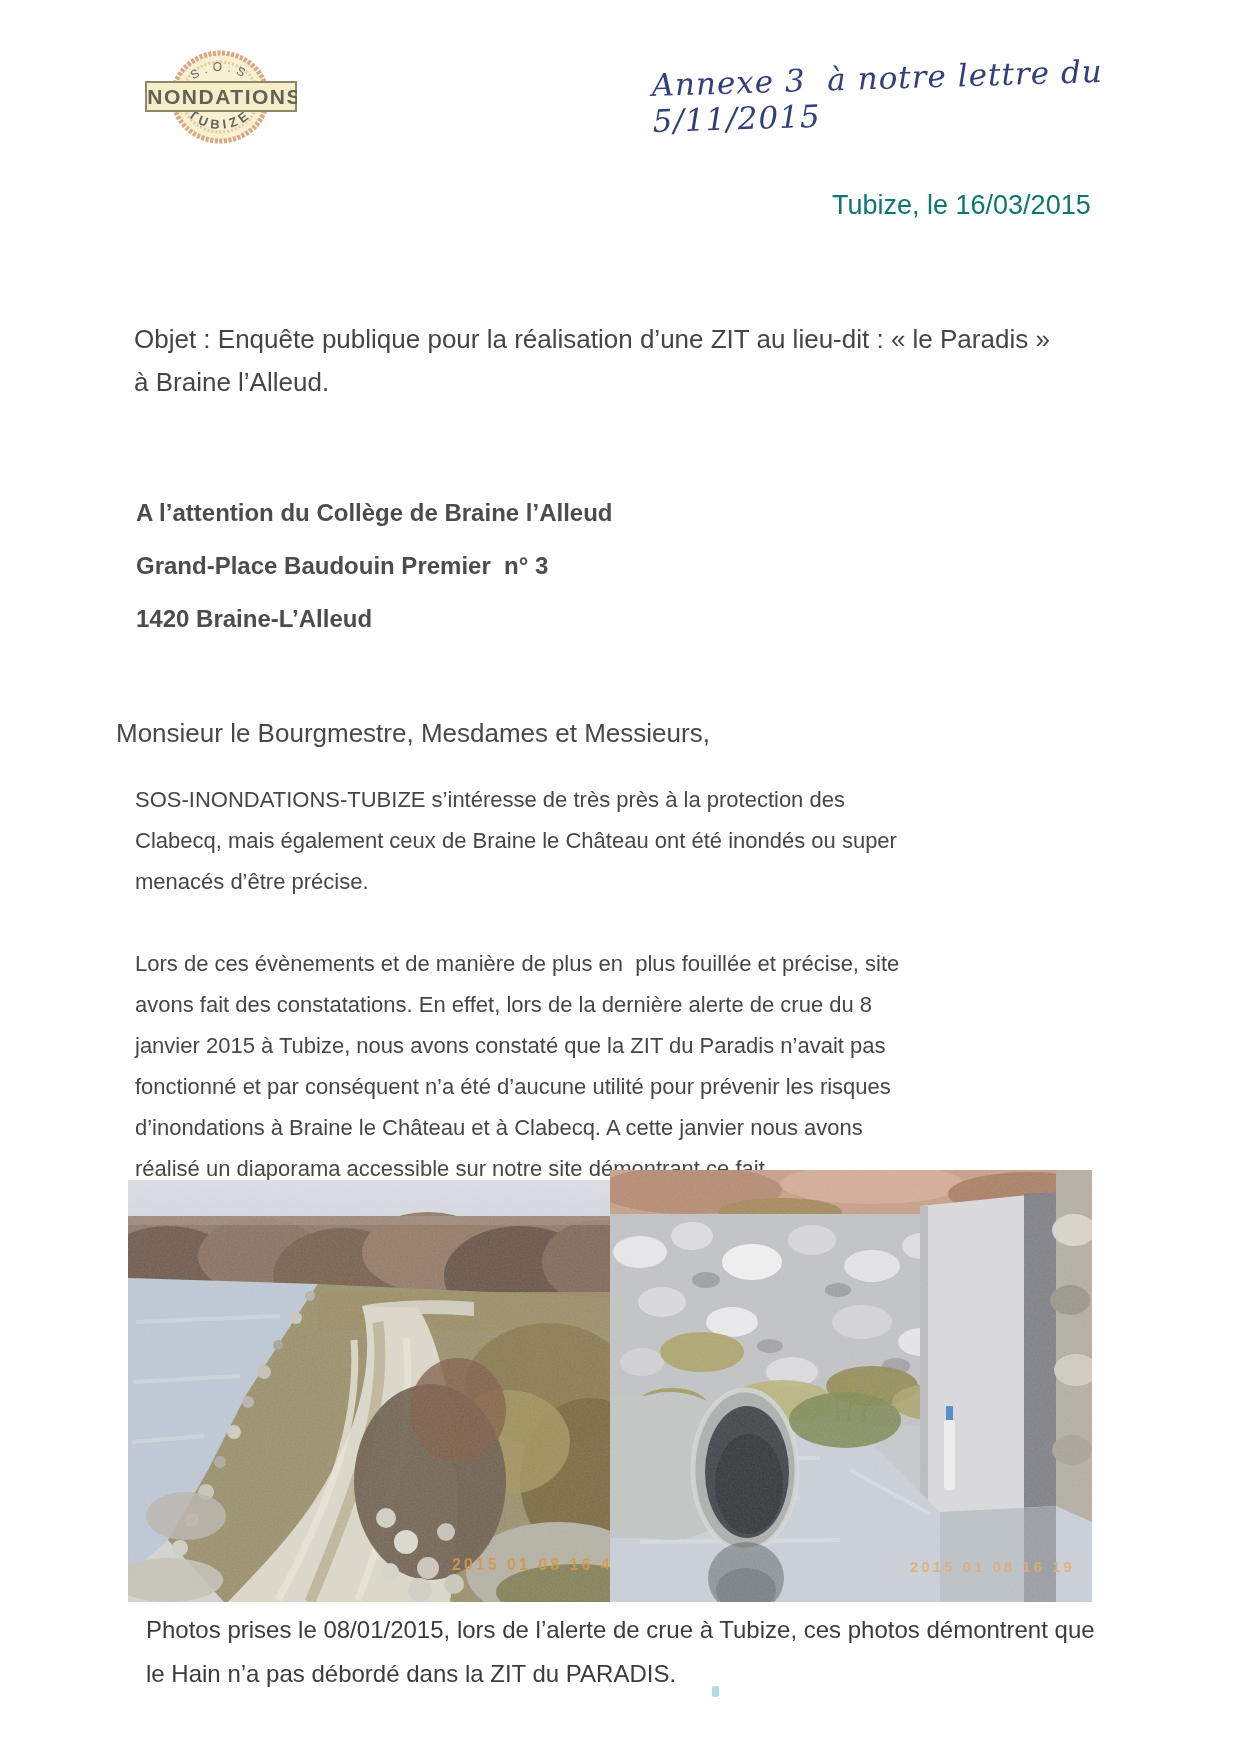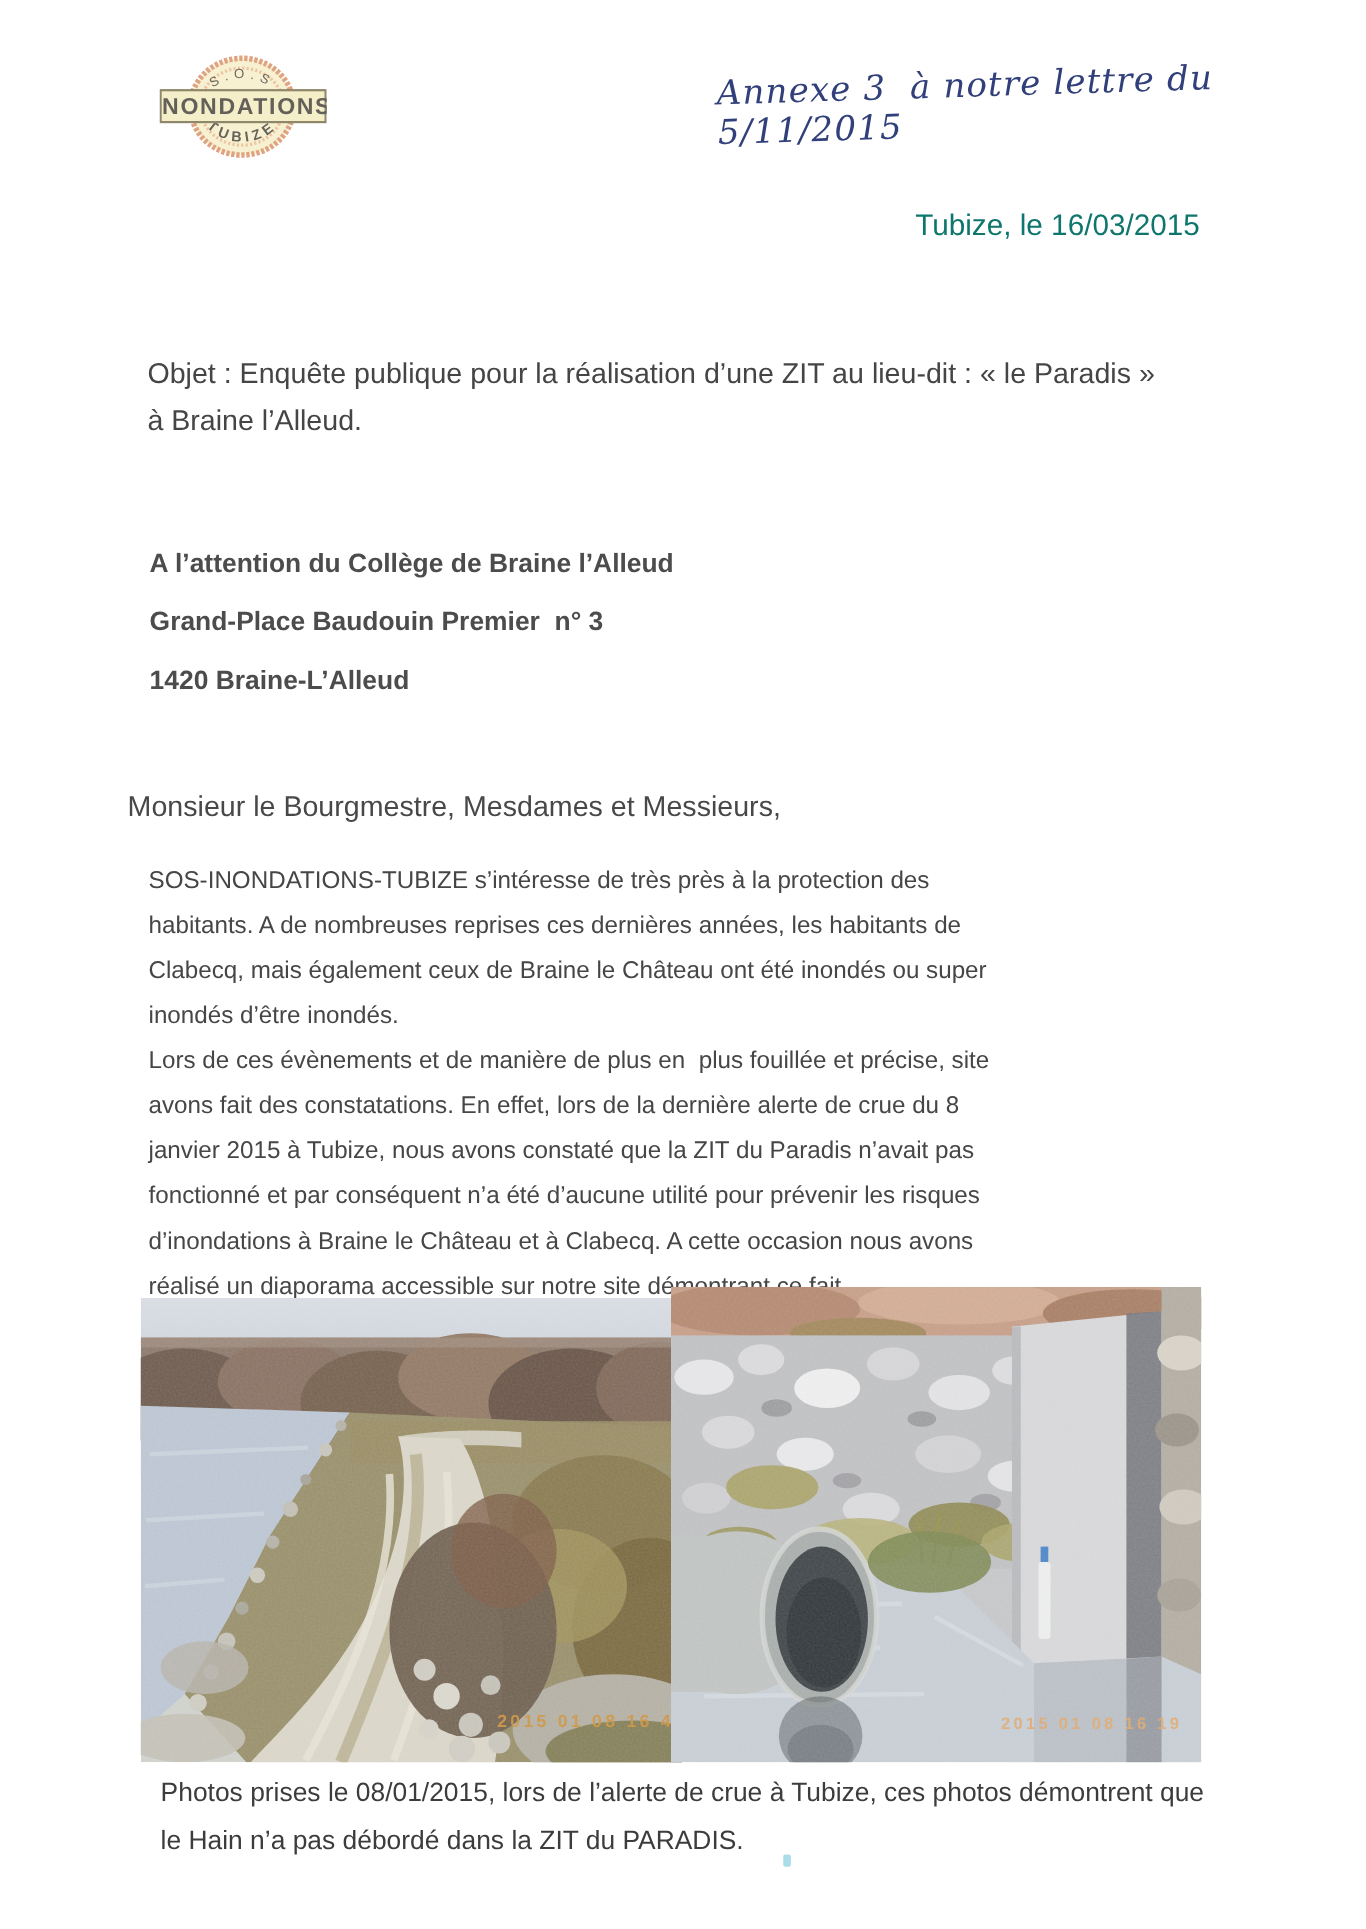--- a/index.html
+++ b/index.html
@@ -90,30 +90,29 @@
   <div class="recipient">
       <div class="ln">A l’attention du Collège de Braine l’Alleud</div>
       <div class="ln">Grand-Place Baudouin Premier  n° 3</div>
       <div class="ln">1420 Braine-L’Alleud</div>
     </div>
 
   <div class="salutation">Monsieur le Bourgmestre, Mesdames et Messieurs,</div>
 
   <div class="body-para para-1">
       <div class="ln">SOS-INONDATIONS-TUBIZE s’intéresse de très près à la protection des</div>
-      <div class="ln">habitants. A de nombreuses reprises ces dernières années, les habitants de</div>
       <div class="ln">Clabecq, mais également ceux de Braine le Château ont été inondés ou super</div>
-      <div class="ln">inondés d’être inondés.</div>
+      <div class="ln">menacés d’être précise.</div>
     </div>
   <div class="body-para para-2">
       <div class="ln">Lors de ces évènements et de manière de plus en  plus fouillée et précise, site</div>
       <div class="ln">avons fait des constatations. En effet, lors de la dernière alerte de crue du 8</div>
       <div class="ln">janvier 2015 à Tubize, nous avons constaté que la ZIT du Paradis n’avait pas</div>
       <div class="ln">fonctionné et par conséquent n’a été d’aucune utilité pour prévenir les risques</div>
-      <div class="ln">d’inondations à Braine le Château et à Clabecq. A cette occasion nous avons</div>
+      <div class="ln">d’inondations à Braine le Château et à Clabecq. A cette janvier nous avons</div>
       <div class="ln">réalisé un diaporama accessible sur notre site démontrant ce fait.</div>
     </div>
 
   <svg class="photo photo-left" viewBox="0 0 492 422" preserveAspectRatio="none">
     <defs>
       <linearGradient id="lpSky" x1="0" y1="0" x2="0" y2="1">
         <stop offset="0" stop-color="#d9dde4"></stop>
           <stop offset="1" stop-color="#c7cdd7"></stop>
       </linearGradient>
       <filter id="grainL" x="0" y="0" width="100%" height="100%">

